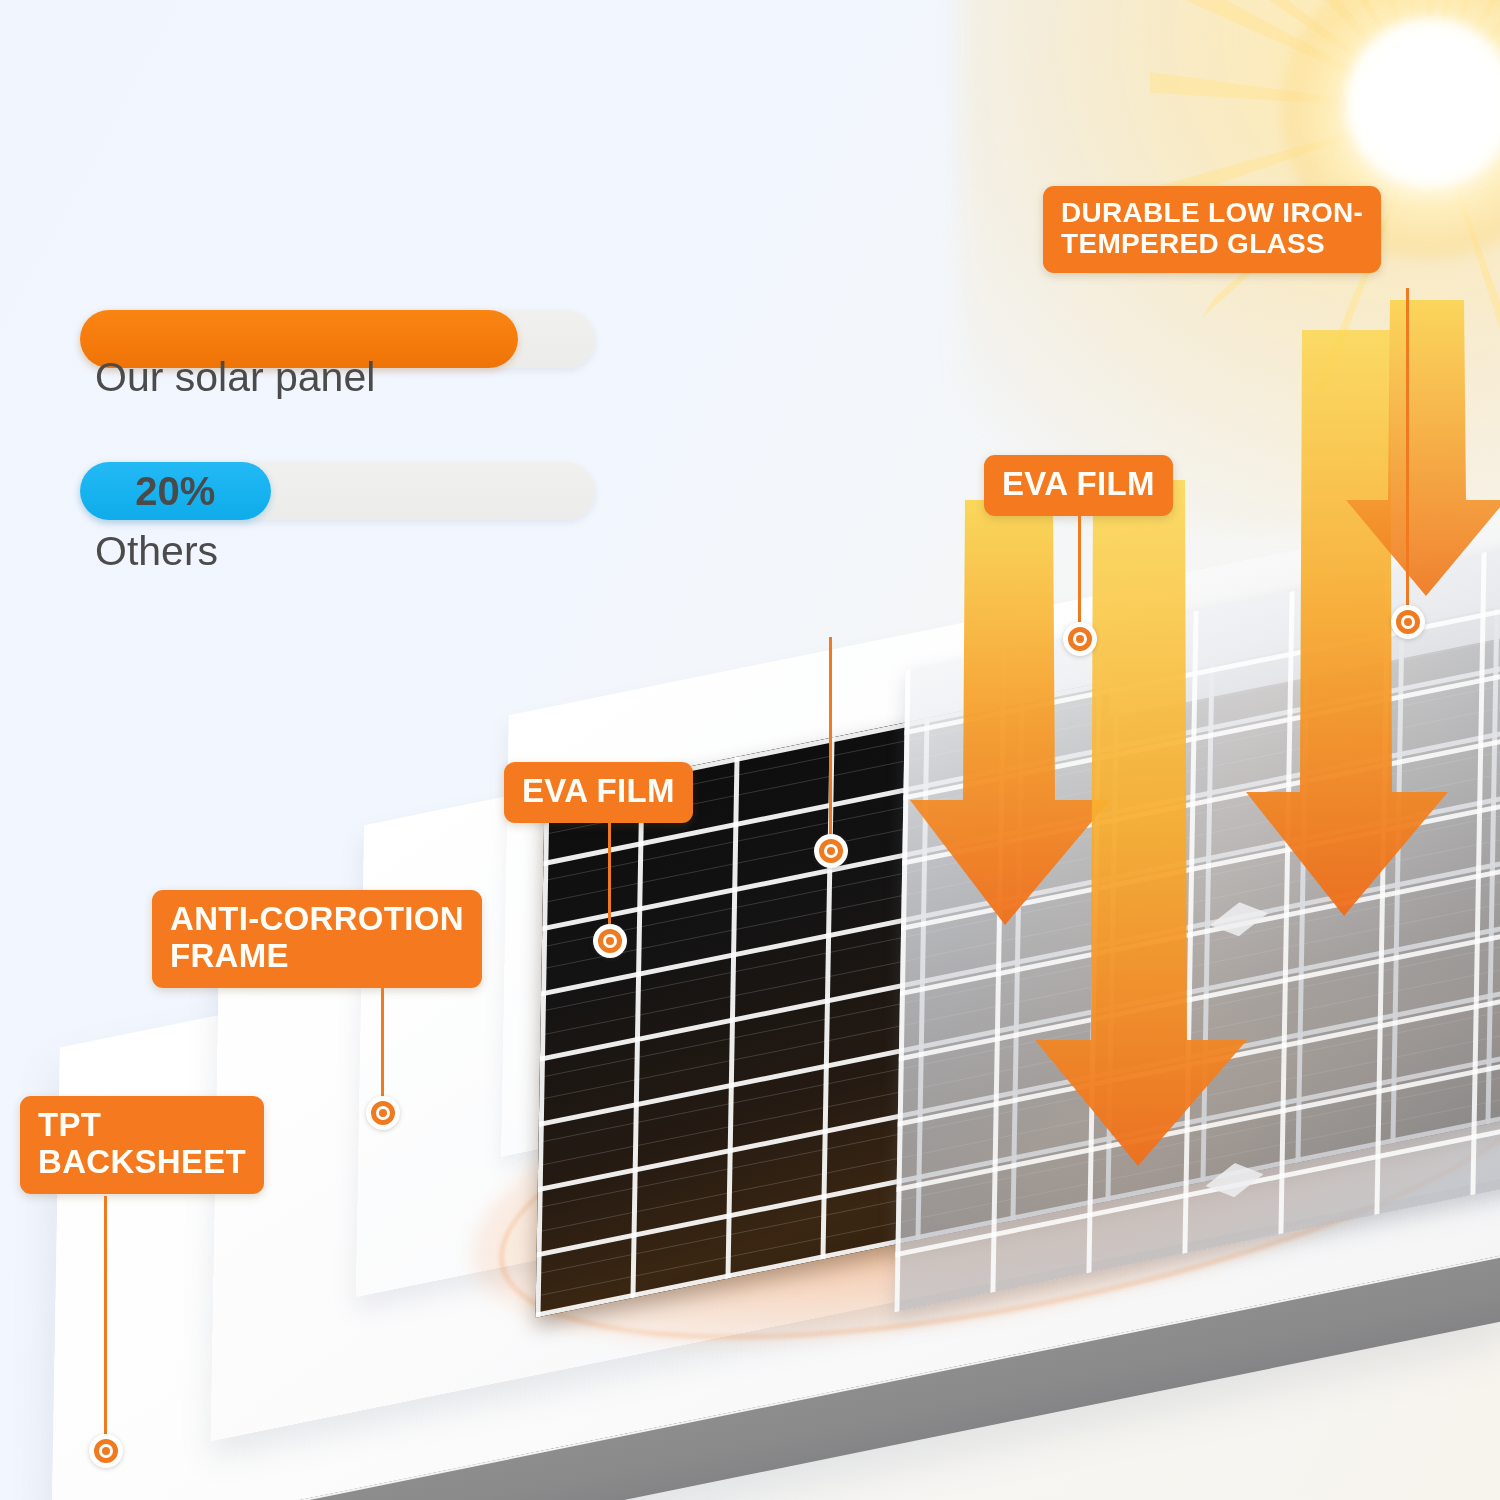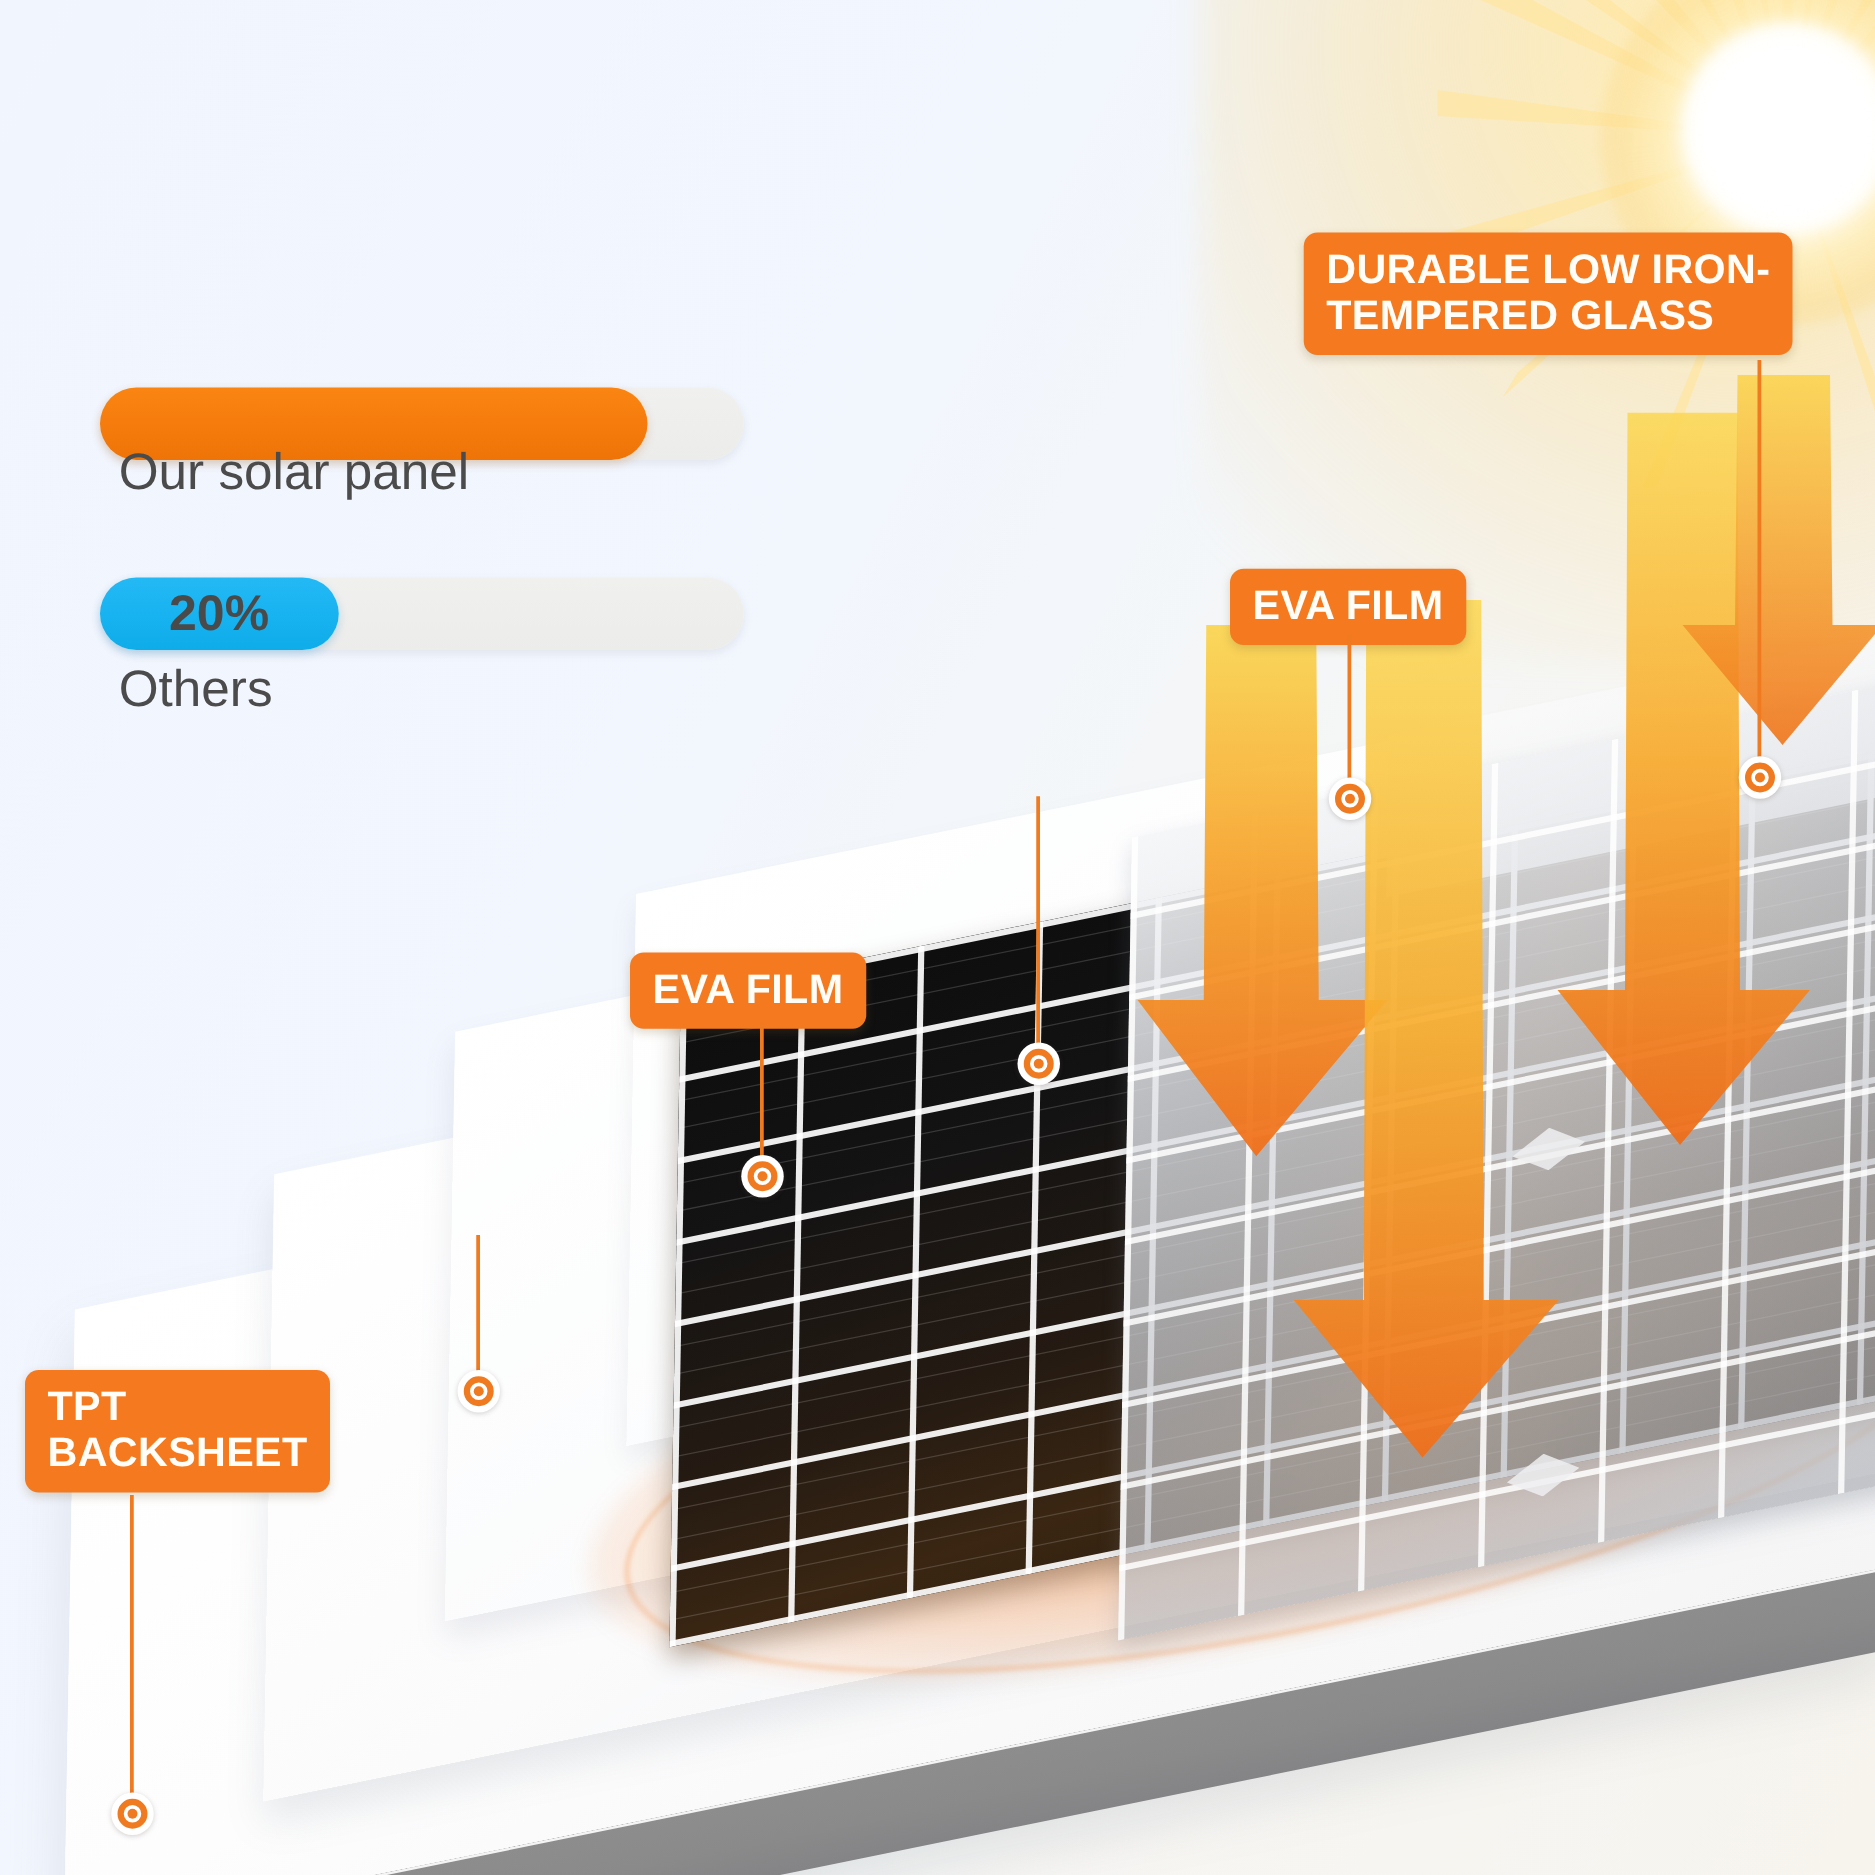--- a/index.html
+++ b/index.html
@@ -318,36 +318,38 @@
     <div class="bar-label" style="left:95px;top:354px">Our solar panel</div>
 
     <div class="bar-track" style="left:80px;top:462px;width:515px;height:58px">
       <div class="bar-fill blue" style="width:37%">
         <div class="bar-val">20%</div>
       </div>
     </div>
     <div class="bar-label" style="left:95px;top:528px">Others</div>
   </div>
 
-  <div class="callout" style="left:1043px;top:186px;font-size:33px;">DURABLE LOW IRON-
+  <div class="callout" style="left:1043px;top:186px;font-size:28px;">DURABLE LOW IRON-
 TEMPERED GLASS</div>
   <div class="connector" style="left:1406px;top:288px;height:325px"></div>
   <div class="marker" style="left:1391px;top:605px"></div>
 
   <div class="callout" style="left:984px;top:455px;font-size:33px;">EVA FILM</div>
   <div class="connector" style="left:1078px;top:508px;height:120px"></div>
   <div class="marker" style="left:1063px;top:622px"></div>
 
   <div class="connector" style="left:829px;top:637px;height:207px"></div>
   <div class="marker" style="left:814px;top:834px"></div>
 
   <div class="callout" style="left:504px;top:762px;font-size:33px;">EVA FILM</div>
   <div class="connector" style="left:608px;top:818px;height:115px"></div>
   <div class="marker" style="left:593px;top:924px"></div>
 
+  <div class="callout" style="left:152px;top:890px;font-size:33px;">ANTI-CORROTION
+FRAME</div>
   <div class="connector" style="left:381px;top:988px;height:118px"></div>
   <div class="marker" style="left:366px;top:1096px"></div>
 
   <div class="callout" style="left:20px;top:1096px;font-size:33px;">TPT
 BACKSHEET</div>
   <div class="connector" style="left:104px;top:1196px;height:250px"></div>
   <div class="marker" style="left:89px;top:1434px"></div>
 
 </div>
 

